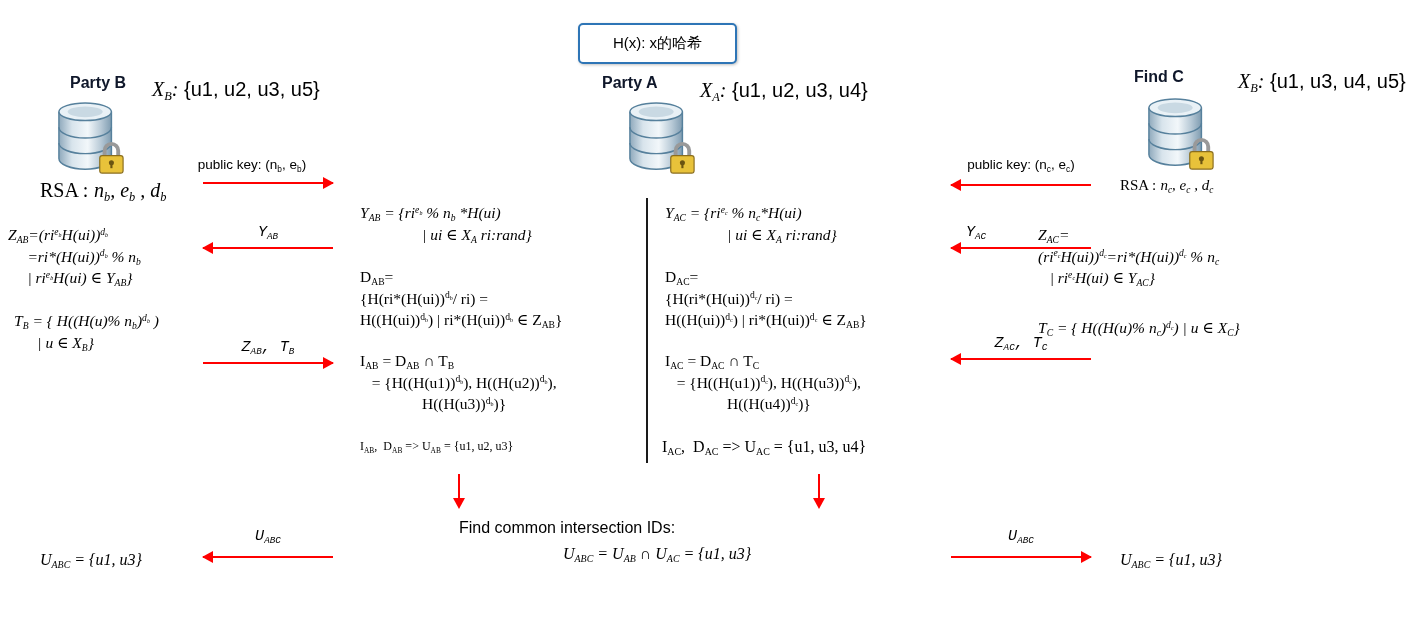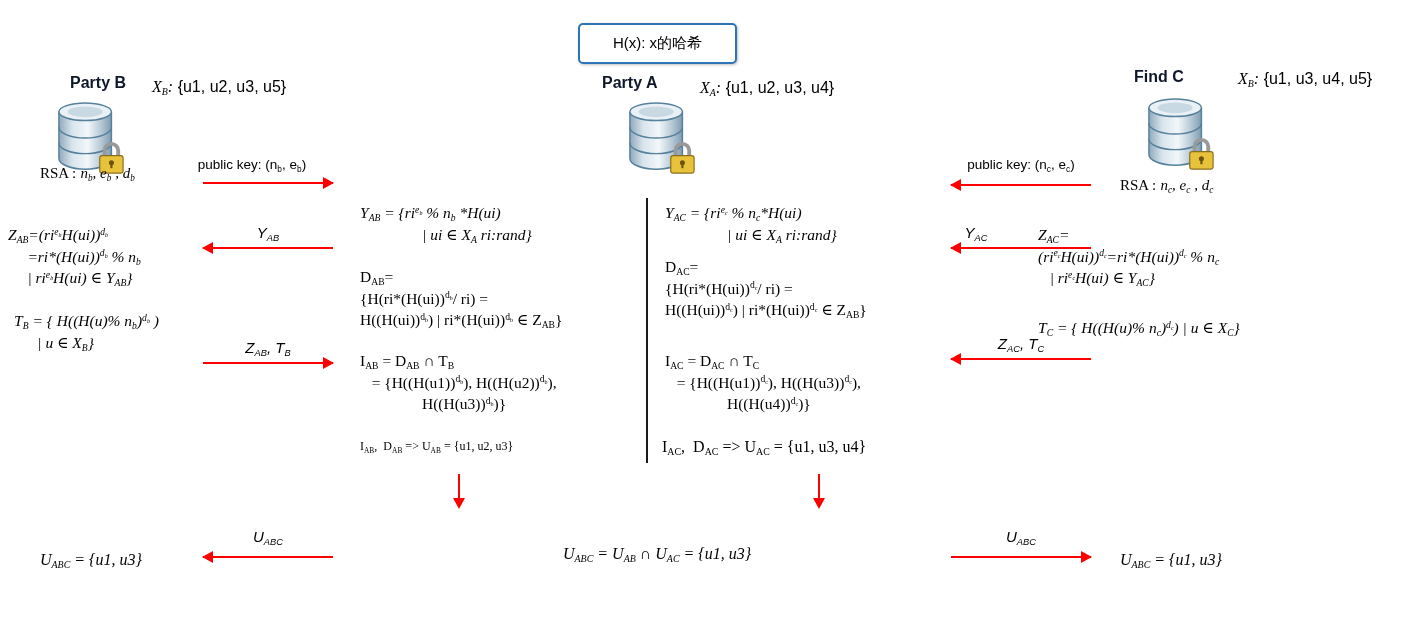--- a/index.html
+++ b/index.html
@@ -1,30 +1,30 @@
 <!DOCTYPE html>
 <html><head>
 <meta charset="utf-8">
 <style>
   html,body{margin:0;padding:0;background:#fff;}
   #stage{position:relative;width:1410px;height:630px;background:#ffffff;
          font-family:"Liberation Sans","DejaVu Sans",sans-serif;color:#000;overflow:hidden;}
   .abs{position:absolute;}
   .party-title{font-family:"Liberation Sans",sans-serif;font-weight:700;font-size:16px;color:#0f172a;margin-left:14px;}
-  .setlbl{font-size:16px;white-space:nowrap;}
+  .setlbl{font-size:20px;white-space:nowrap;}
   .math{font-family:"Liberation Serif","DejaVu Serif",serif;}
   .mi{font-style:italic;}
   .formula{font-family:"Liberation Serif","DejaVu Serif",serif;font-size:15.5px;line-height:21.5px;white-space:pre-wrap;}
   sup,sub{font-size:0.62em;line-height:0;}
   sub{vertical-align:-0.35em;}
   sup{vertical-align:0.55em;}
   .hash-box{border:2px solid #2E75B6;border-radius:5px;background:#fff;display:flex;align-items:center;
             justify-content:center;font-size:15px;box-shadow:1px 1px 3px rgba(0,0,0,0.25);}
   .msg{font-size:13.5px;text-align:center;white-space:nowrap;}
-  .msg-math{font-family:Liberation Sans, sans-serif;font-style:italic;font-size:15px;text-align:center;white-space:nowrap;}
+  .msg-math{font-family:Liberation Mono, monospace;font-style:italic;font-size:15px;text-align:center;white-space:nowrap;}
   .arrow{position:absolute;height:0;border-top:2px solid #FF0000;}
   .arrow.hl::before{content:"";position:absolute;left:-1px;top:-7px;width:0;height:0;
             border-top:6px solid transparent;border-bottom:6px solid transparent;border-right:11px solid #FF0000;}
   .arrow.hr::after{content:"";position:absolute;right:-1px;top:-7px;width:0;height:0;
             border-top:6px solid transparent;border-bottom:6px solid transparent;border-left:11px solid #FF0000;}
   .arrow-down{position:absolute;width:0;border-left:2px solid #FF0000;}
   .arrow-down::after{content:"";position:absolute;left:-7px;bottom:-11px;width:0;height:0;
             border-left:6px solid transparent;border-right:6px solid transparent;border-top:11px solid #FF0000;}
   .vline{position:absolute;width:1.5px;background:#1a1a1a;}
 </style>
@@ -63,21 +63,21 @@
   </div>
 
   <div class="abs party-title" style="left:56px;top:74px">Party B</div>
   <div class="abs setlbl" style="left:152px;top:78px">
     <span class="math mi">X<sub>B</sub>:</span>
     <span>{u1, u2, u3, u5}</span>
   </div>
   <svg class="abs" style="left:56px;top:101px" width="70" height="78" viewBox="0 0 72 80">
       <use href="#dbsym"></use>
     </svg>
-  <div class="abs" style="left:40px;top:164px;font-size:15px">
+  <div class="abs" style="left:40px;top:179px;font-size:20px">
     <span class="math">RSA :</span>
     <span class="math mi">n<sub>b</sub>, e<sub>b</sub> , d<sub>b</sub></span>
   </div>
   <div class="abs formula mi" style="left:8px;top:224px">Z<sub>AB</sub>=(ri<sup>e<sub>b</sub></sup>H(ui))<sup>d<sub>b</sub></sup>
      =ri*(H(ui))<sup>d<sub>b</sub></sup> % n<sub>b</sub>
      | ri<sup>e<sub>b</sub></sup>H(ui) ∈ Y<sub>AB</sub>}</div>
   <div class="abs formula mi" style="left:14px;top:310px">T<sub>B</sub> = { H((H(u)% n<sub>b</sub>)<sup>d<sub>b</sub></sup> )
       | u ∈ X<sub>B</sub>}</div>
   <div class="abs formula mi" style="left:40px;top:549px;font-size:16px">U<sub>ABC</sub> = {u1, u3}</div>
 
@@ -108,31 +108,32 @@
   <div class="abs formula" style="left:360px;top:266px">D<sub>AB</sub>=
 {H(ri*(H(ui))<sup>d<sub>b</sub></sup>/ ri) =
 H((H(ui))<sup>d<sub>b</sub></sup>) | ri*(H(ui))<sup>d<sub>b</sub></sup> ∈ Z<sub>AB</sub>}</div>
   <div class="abs formula" style="left:360px;top:350px">I<sub>AB</sub> = D<sub>AB</sub> ∩ T<sub>B</sub>
    = {H((H(u1))<sup>d<sub>b</sub></sup>), H((H(u2))<sup>d<sub>b</sub></sup>),
                 H((H(u3))<sup>d<sub>b</sub></sup>)}</div>
   <div class="abs formula" style="left:360px;top:436px;font-size:12px">I<sub>AB</sub>,  D<sub>AB</sub> =&gt; U<sub>AB</sub> = {u1, u2, u3}</div>
 
   <div class="abs formula mi" style="left:665px;top:202px">Y<sub>AC</sub> = {ri<sup>e<sub>c</sub></sup> % n<sub>c</sub>*H(ui)
                 | ui ∈ X<sub>A</sub> ri:rand}</div>
-  <div class="abs formula" style="left:665px;top:256px">D<sub>AC</sub>=
+  <div class="abs formula" style="left:665px;top:266px">D<sub>AC</sub>=
 {H(ri*(H(ui))<sup>d<sub>c</sub></sup>/ ri) =
 H((H(ui))<sup>d<sub>c</sub></sup>) | ri*(H(ui))<sup>d<sub>c</sub></sup> ∈ Z<sub>AB</sub>}</div>
   <div class="abs formula" style="left:665px;top:350px">I<sub>AC</sub> = D<sub>AC</sub> ∩ T<sub>C</sub>
    = {H((H(u1))<sup>d<sub>c</sub></sup>), H((H(u3))<sup>d<sub>c</sub></sup>),
                 H((H(u4))<sup>d<sub>c</sub></sup>)}</div>
   <div class="abs formula" style="left:662px;top:436px;font-size:16px">I<sub>AC</sub>,  D<sub>AC</sub> =&gt; U<sub>AC</sub> = {u1, u3, u4}</div>
 
   <div class="arrow-down" style="left:458px;top:474px;height:24px"></div>
   <div class="arrow-down" style="left:818px;top:474px;height:24px"></div>
 
+  <div class="abs" style="left:459px;top:519px;font-size:16px">Find common intersection IDs:</div>
   <div class="abs formula mi" style="left:563px;top:543px;font-size:16px">U<sub>ABC</sub> = U<sub>AB</sub> ∩ U<sub>AC</sub> = {u1, u3}</div>
 
   <div class="abs msg" style="left:951px;top:157px;width:140px">public key: (n<sub>c</sub>, e<sub>c</sub>)</div>
   <div class="arrow hl" style="left:951px;top:184px;width:140px"></div>
 
   <div class="abs msg-math" style="left:906px;top:224px;width:140px">Y<sub>AC</sub></div>
   <div class="arrow hl" style="left:951px;top:247px;width:140px"></div>
 
   <div class="abs msg-math" style="left:951px;top:335px;width:140px">Z<sub>AC</sub>, T<sub>C</sub></div>
   <div class="arrow hl" style="left:951px;top:358px;width:140px"></div>

